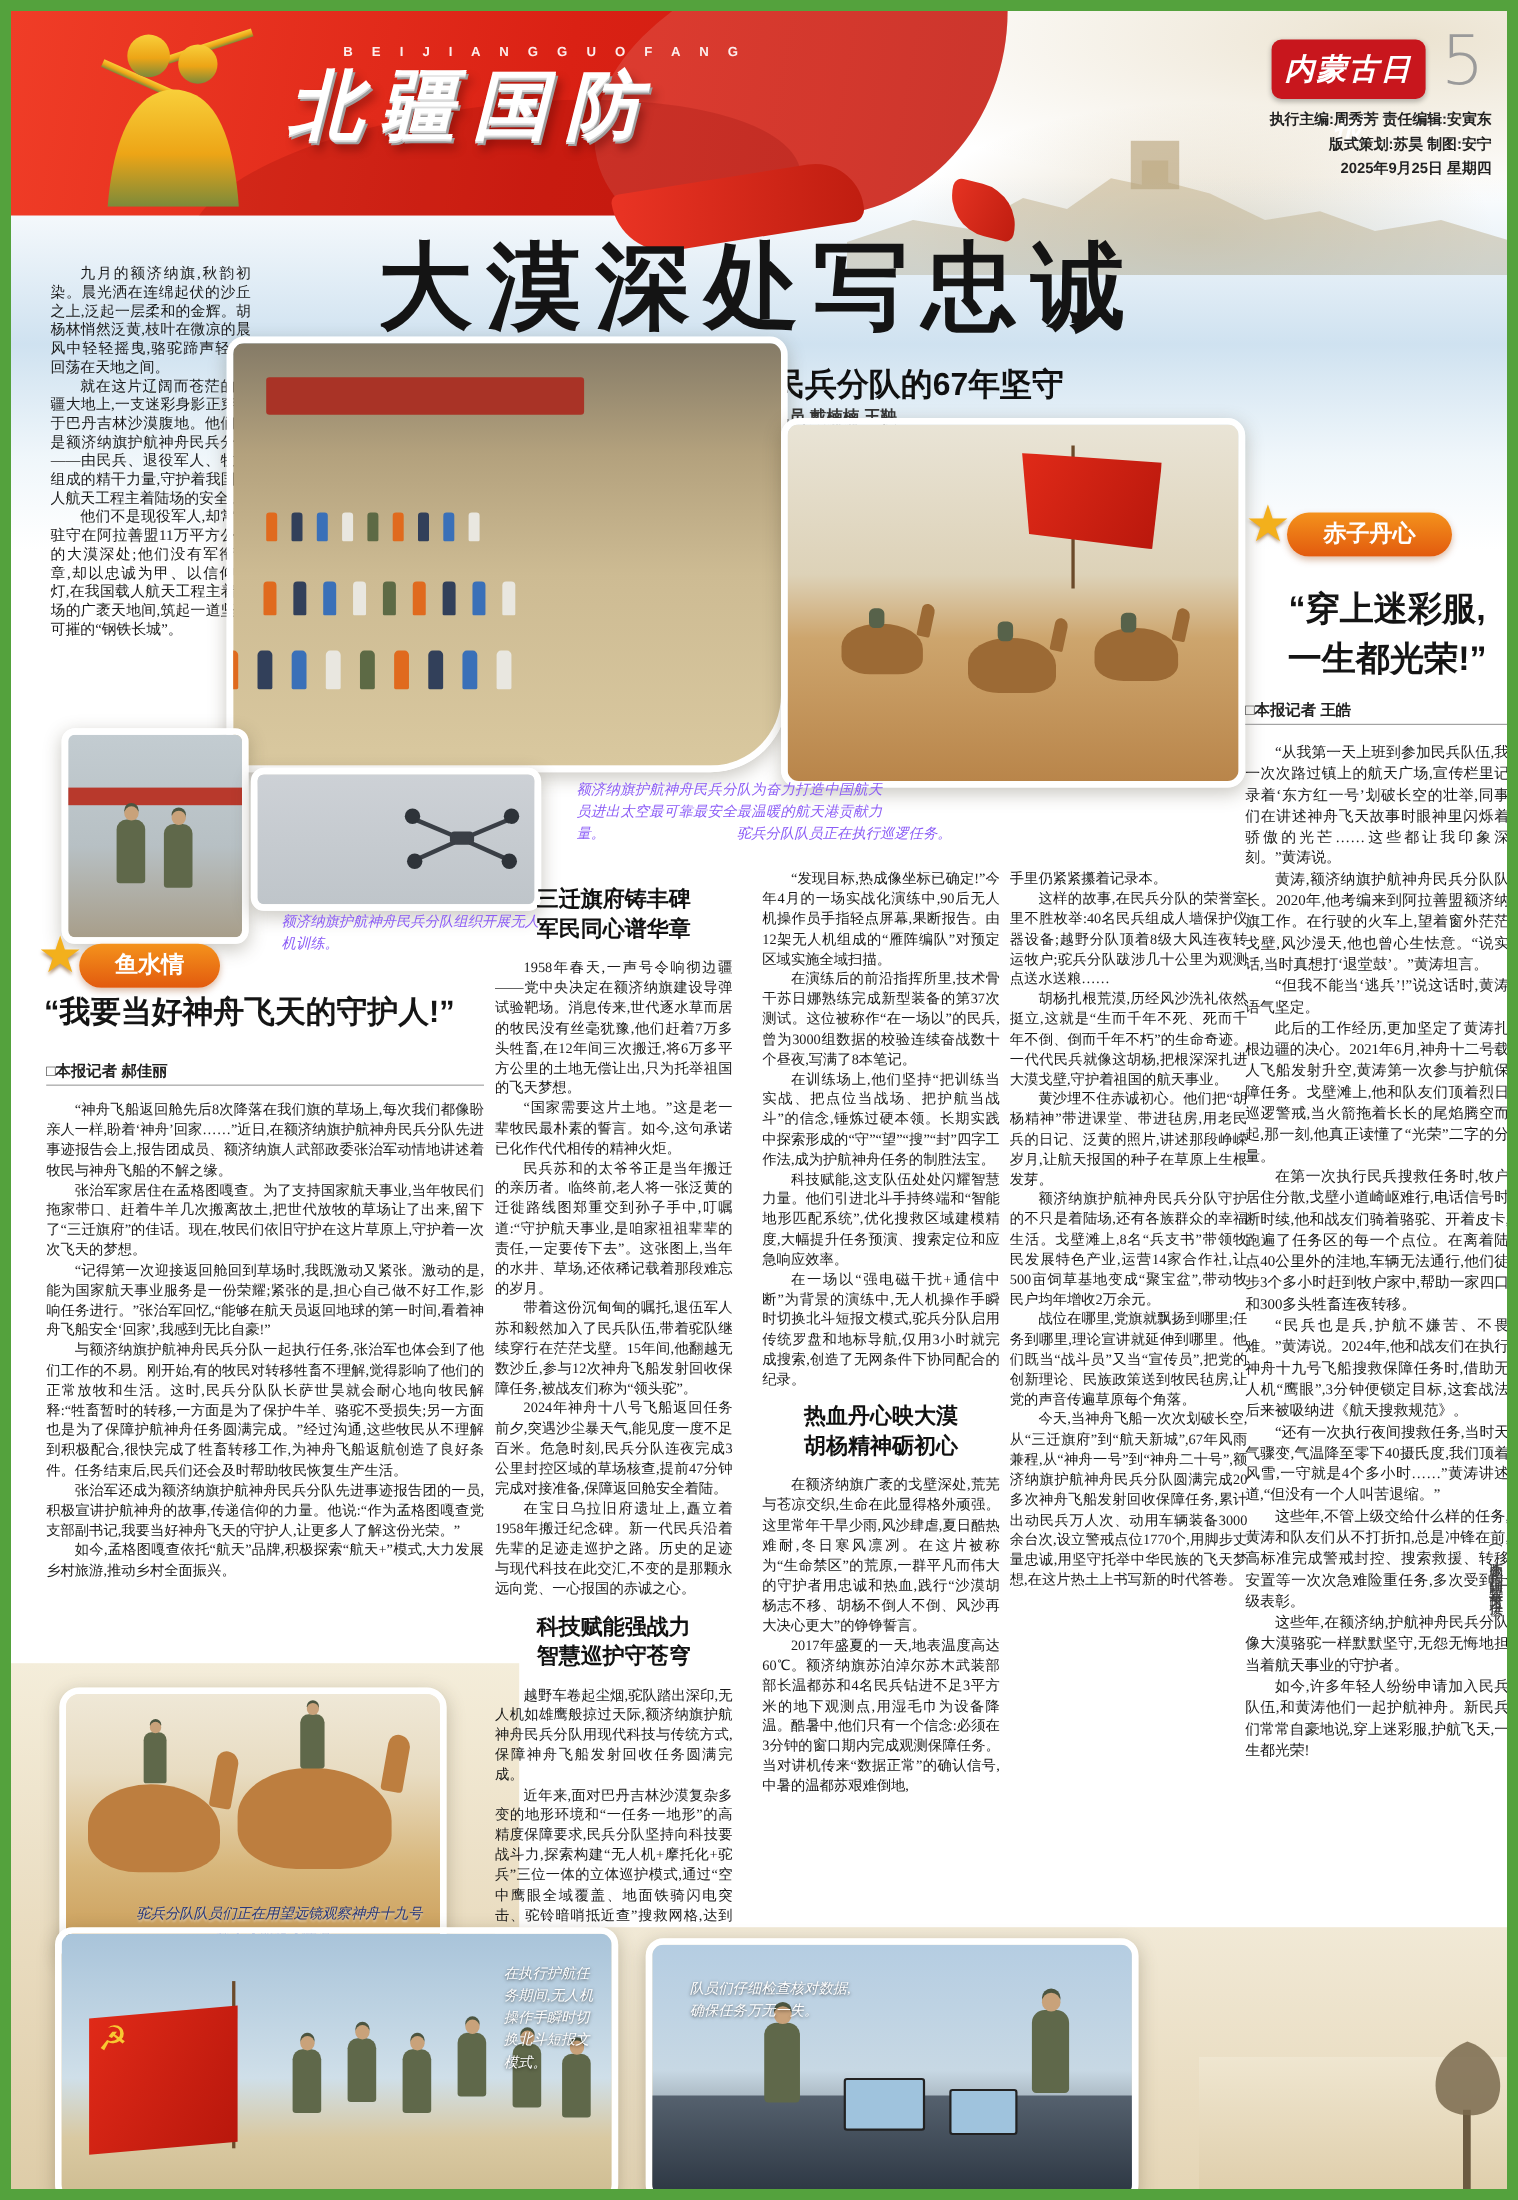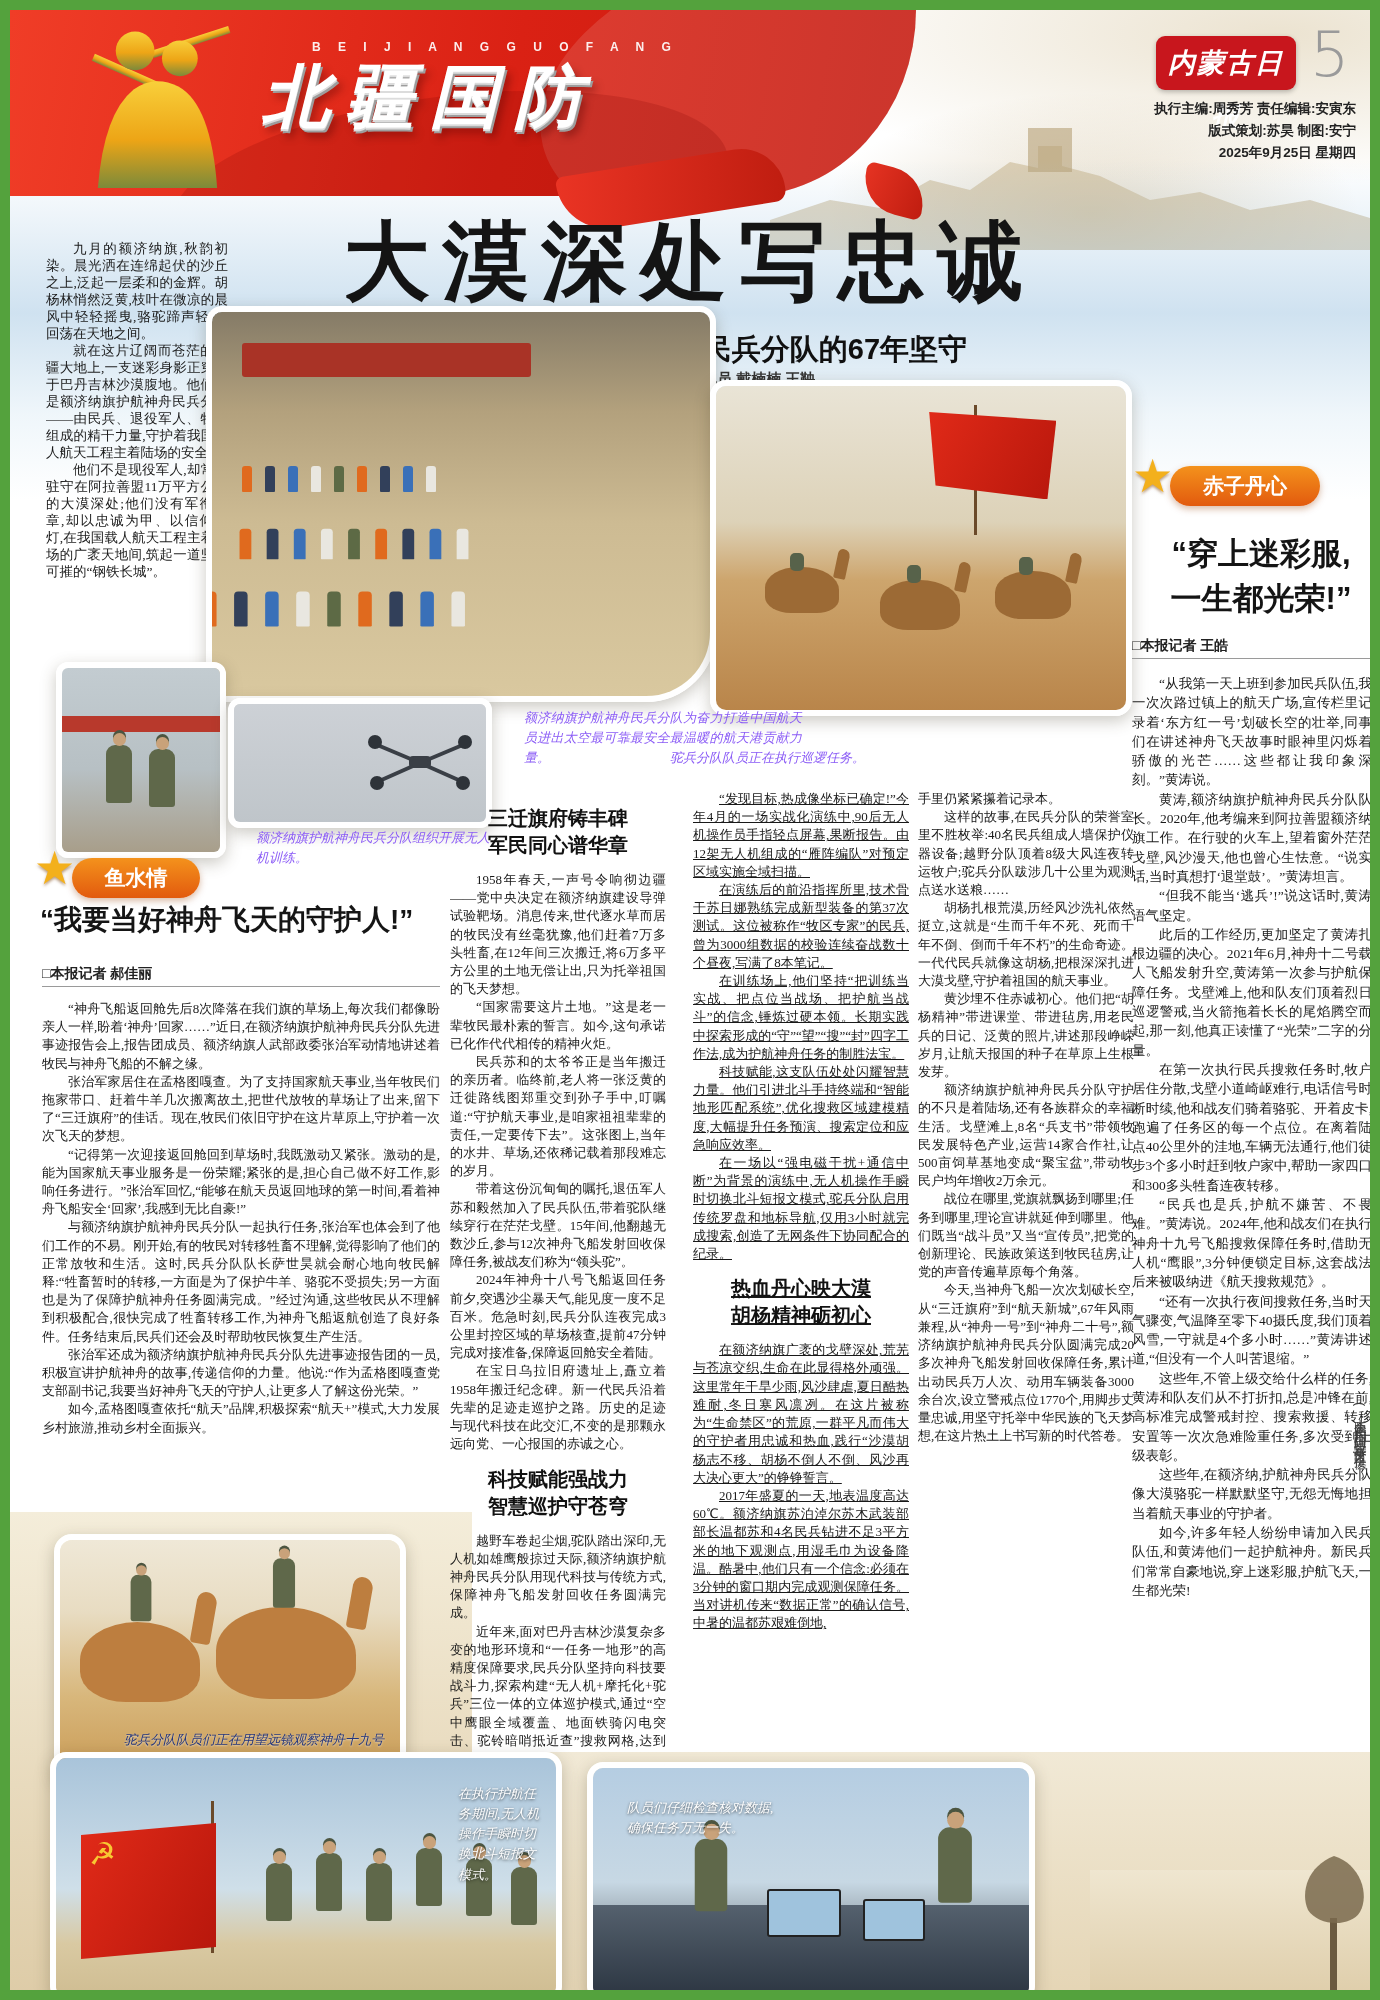--- a/index.html
+++ b/index.html
@@ -55,21 +55,21 @@
   .intro{left:36px;top:230px;width:182px;height:442px;font-size:13.5px;line-height:17px;
     text-align:justify;overflow:hidden;}
   .fl-headline{left:30px;top:892px;width:402px;font-family:"Liberation Sans",sans-serif;
     font-weight:bold;font-size:28px;line-height:1.25;color:#151515;}
   .rule{border-bottom:1.5px solid #9a9a9a;}
   .fl-byline{left:32px;top:950px;width:398px;font:bold 14px/26px "Liberation Sans",sans-serif;color:#222;}
   .fl-body{left:32px;top:990px;width:398px;height:546px;font-size:13px;line-height:18.2px;
     text-align:justify;overflow:hidden;}
   .ncol{width:216px;font-size:13px;line-height:18.2px;text-align:justify;color:#191919;overflow:hidden;}
   .col1{left:440px;top:795px;height:942px;}
-  .col2{left:683px;top:780px;height:958px;text-decoration:underline;}
+  .col2{left:683px;top:780px;height:958px;}
   .col3{left:908px;top:780px;height:938px;}
   .sechead{font:bold 20px/27px "Liberation Sans",sans-serif;text-align:center;
     margin:12px 0 12px;color:#111;text-indent:0;}
   .sechead.first{margin-top:0;}
   
   .badge{height:40px;border-radius:22px;background:linear-gradient(180deg,#f4921c,#e25a0e);
     color:#fff;font:bold 21px/40px "Liberation Sans",sans-serif;text-align:center;
     box-shadow:0 3px 7px rgba(150,60,0,.35);}
   .star{font-size:46px;line-height:1;color:#f3b01c;
     text-shadow:0 2px 3px rgba(120,60,0,.5),0 0 2px #fff;}
@@ -303,21 +303,21 @@
     <div class="sechead">
       <div>科技赋能强战力</div>
       <div>智慧巡护守苍穹</div>
     </div>
     <p>越野车卷起尘烟,驼队踏出深印,无人机如雄鹰般掠过天际,额济纳旗护航神舟民兵分队用现代科技与传统方式,保障神舟飞船发射回收任务圆满完成。</p>
     <p>近年来,面对巴丹吉林沙漠复杂多变的地形环境和“一任务一地形”的高精度保障要求,民兵分队坚持向科技要战斗力,探索构建“无人机+摩托化+驼兵”三位一体的立体巡护模式,通过“空中鹰眼全域覆盖、地面铁骑闪电突击、驼铃暗哨抵近查”搜救网格,达到精准定位、精确搜索。</p>
   </div>
 
   <div class="abs ncol col2 bodytext">
     <p>“发现目标,热成像坐标已确定!”今年4月的一场实战化演练中,90后无人机操作员手指轻点屏幕,果断报告。由12架无人机组成的“雁阵编队”对预定区域实施全域扫描。</p>
-    <p>在演练后的前沿指挥所里,技术骨干苏日娜熟练完成新型装备的第37次测试。这位被称作“牧区专家”的民兵,曾为3000组数据的校验连续奋战数十个昼夜,写满了8本笔记。</p>
+    <p>在演练后的前沿指挥所里,技术骨干苏日娜熟练完成新型装备的第37次测试。这位被称作“在一场以”的民兵,曾为3000组数据的校验连续奋战数十个昼夜,写满了8本笔记。</p>
     <p>在训练场上,他们坚持“把训练当实战、把点位当战场、把护航当战斗”的信念,锤炼过硬本领。长期实践中探索形成的“守”“望”“搜”“封”四字工作法,成为护航神舟任务的制胜法宝。</p>
     <p>科技赋能,这支队伍处处闪耀智慧力量。他们引进北斗手持终端和“智能地形匹配系统”,优化搜救区域建模精度,大幅提升任务预演、搜索定位和应急响应效率。</p>
     <p>在一场以“强电磁干扰+通信中断”为背景的演练中,无人机操作手瞬时切换北斗短报文模式,驼兵分队启用传统罗盘和地标导航,仅用3小时就完成搜索,创造了无网条件下协同配合的纪录。</p>
     <div class="sechead">
       <div>热血丹心映大漠</div>
       <div>胡杨精神砺初心</div>
     </div>
     <p>在额济纳旗广袤的戈壁深处,荒芜与苍凉交织,生命在此显得格外顽强。这里常年干旱少雨,风沙肆虐,夏日酷热难耐,冬日寒风凛冽。在这片被称为“生命禁区”的荒原,一群平凡而伟大的守护者用忠诚和热血,践行“沙漠胡杨志不移、胡杨不倒人不倒、风沙再大决心更大”的铮铮誓言。</p>
     <p>2017年盛夏的一天,地表温度高达60℃。额济纳旗苏泊淖尔苏木武装部部长温都苏和4名民兵钻进不足3平方米的地下观测点,用湿毛巾为设备降温。酷暑中,他们只有一个信念:必须在3分钟的窗口期内完成观测保障任务。当对讲机传来“数据正常”的确认信号,中暑的温都苏艰难倒地,</p>
   </div>

